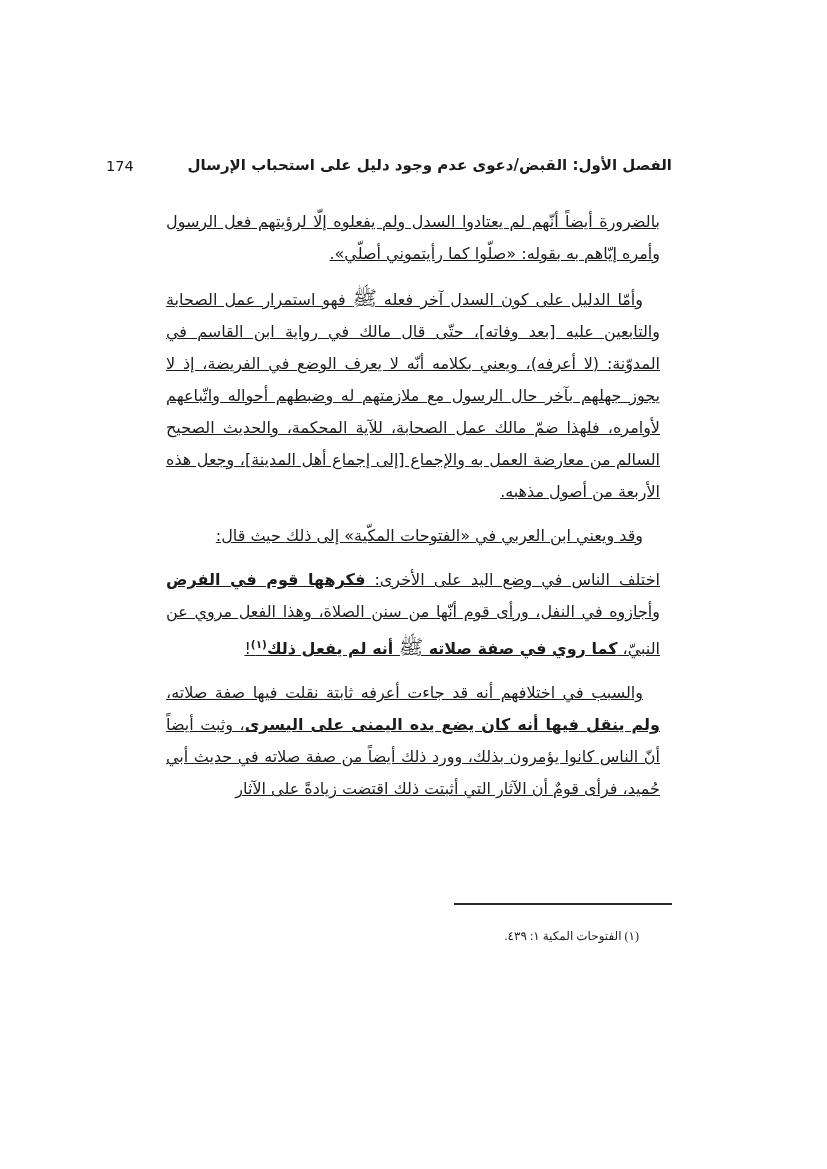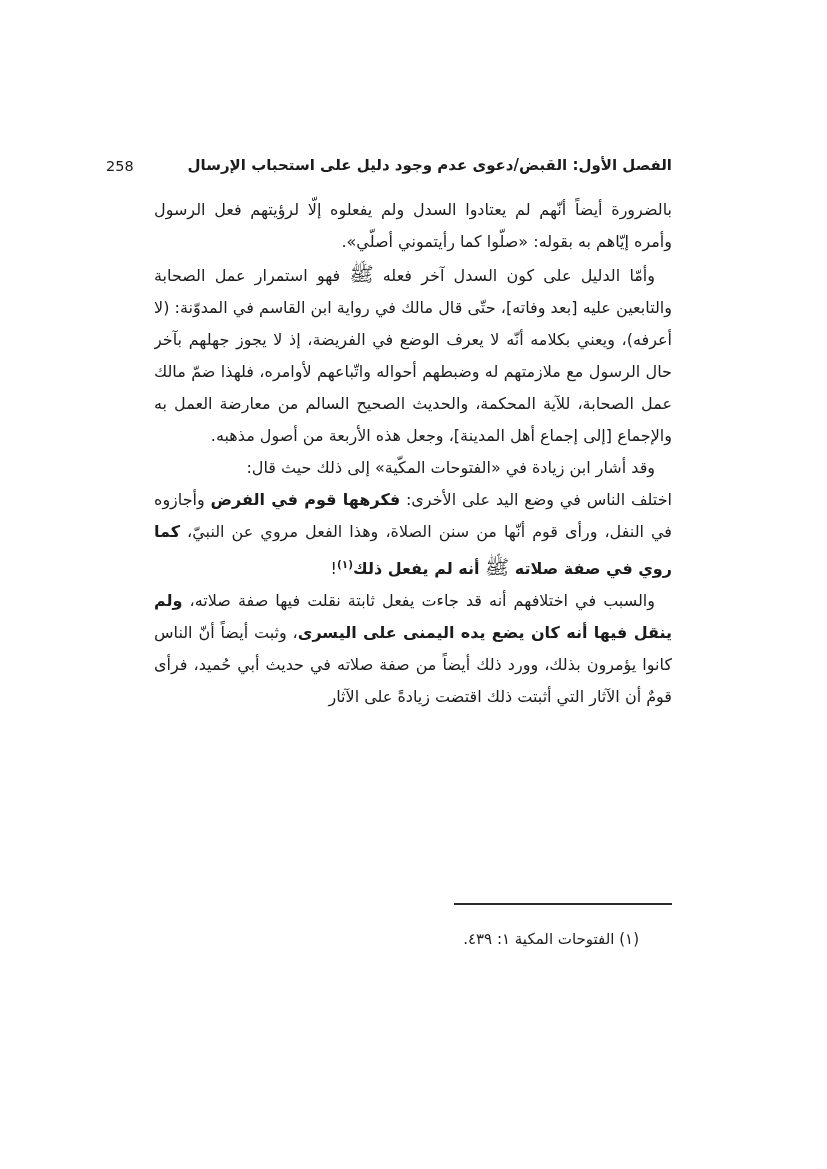--- a/index.html
+++ b/index.html
@@ -36,21 +36,21 @@
     position:absolute;
     top:194px; right:155px;
     width:518px;
     max-height:706px;
     overflow:hidden;
     direction:rtl;
     text-align:justify;
     font-size:16px;
     line-height:32px;
   }
-  .body p { margin:0; padding:0; }
+  .body p { margin:12px; padding:0;text-decoration:underline; }
   .indent { text-indent:17px; }
   .quote1 { margin:0 16px 0 26px; }
   .quote2 { margin:0 40px 0 36px; }
   .seg-normal { font-weight:normal; }
   .seg-bold { font-weight:bold; }
   .seg-honorific { font-size:20px; }
   .seg-sup {
     vertical-align:super;
     font-size:10.5px;
     font-weight:bold;
@@ -59,40 +59,41 @@
   .footnote-rule {
     position:absolute;
     top:903px; right:155px;
     width:218px; height:0;
     border-top:2px solid #2b2b2b;
   }
   .footnote {
     position:absolute;
     top:911px; right:188px;
     direction:rtl;
-    font-size:15px;
+    font-size:12px;
     line-height:26px;
+    font-family:Liberation Serif, serif;
   }
 </style>
 </head>
 <body>
 
 <div class="page">
 
   <div class="header">
-    <span class="pagenum">258</span>
+    <span class="pagenum">174</span>
     <span class="title">الفصل الأول: القبض/دعوى عدم وجود دليل على استحباب الإرسال</span>
   </div>
 
   <div class="body">
     <p>بالضرورة أيضاً أنّهم لم يعتادوا السدل ولم يفعلوه إلّا لرؤيتهم فعل الرسول وأمره إيّاهم به بقوله: «صلّوا كما رأيتموني أصلّي».</p>
     <p class="indent"><span class="seg-normal">وأمّا الدليل على كون السدل آخر فعله </span><span class="seg-honorific">ﷺ</span><span class="seg-normal"> فهو استمرار عمل الصحابة والتابعين عليه [بعد وفاته]، حتّى قال مالك في رواية ابن القاسم في المدوّنة: (لا أعرفه)، ويعني بكلامه أنّه لا يعرف الوضع في الفريضة، إذ لا يجوز جهلهم بآخر حال الرسول مع ملازمتهم له وضبطهم أحواله واتّباعهم لأوامره، فلهذا ضمّ مالك عمل الصحابة، للآية المحكمة، والحديث الصحيح السالم من معارضة العمل به والإجماع [إلى إجماع أهل المدينة]، وجعل هذه الأربعة من أصول مذهبه.</span></p>
-    <p class="indent">وقد أشار ابن زيادة في «الفتوحات المكّية» إلى ذلك حيث قال:</p>
+    <p class="indent">وقد ويعني ابن العربي في «الفتوحات المكّية» إلى ذلك حيث قال:</p>
     <p class="quote1"><span class="seg-normal">اختلف الناس في وضع اليد على الأخرى: </span><span class="seg-bold">فكرهها قوم في الفرض</span><span class="seg-normal"> وأجازوه في النفل، ورأى قوم أنّها من سنن الصلاة، وهذا الفعل مروي عن النبيّ، </span><span class="seg-bold">كما روي في صفة صلاته </span><span class="seg-honorific">ﷺ</span><span class="seg-bold"> أنه لم يفعل ذلك</span><span class="seg-sup">(١)</span><span class="seg-normal">!</span></p>
-    <p class="indent"><span class="seg-normal">والسبب في اختلافهم أنه قد جاءت يفعل ثابتة نقلت فيها صفة صلاته، </span><span class="seg-bold">ولم ينقل فيها أنه كان يضع يده اليمنى على اليسرى</span><span class="seg-normal">، وثبت أيضاً أنّ الناس كانوا يؤمرون بذلك، وورد ذلك أيضاً من صفة صلاته في حديث أبي حُميد، فرأى قومٌ أن الآثار التي أثبتت ذلك اقتضت زيادةً على الآثار</span></p>
+    <p class="indent"><span class="seg-normal">والسبب في اختلافهم أنه قد جاءت أعرفه ثابتة نقلت فيها صفة صلاته، </span><span class="seg-bold">ولم ينقل فيها أنه كان يضع يده اليمنى على اليسرى</span><span class="seg-normal">، وثبت أيضاً أنّ الناس كانوا يؤمرون بذلك، وورد ذلك أيضاً من صفة صلاته في حديث أبي حُميد، فرأى قومٌ أن الآثار التي أثبتت ذلك اقتضت زيادةً على الآثار</span></p>
   </div>
 
   <div class="footnote-rule"></div>
   <p class="footnote">
     <span>(١)</span>
     <span>الفتوحات المكية ١: ٤٣٩.</span>
   </p>
 
 </div>
 

